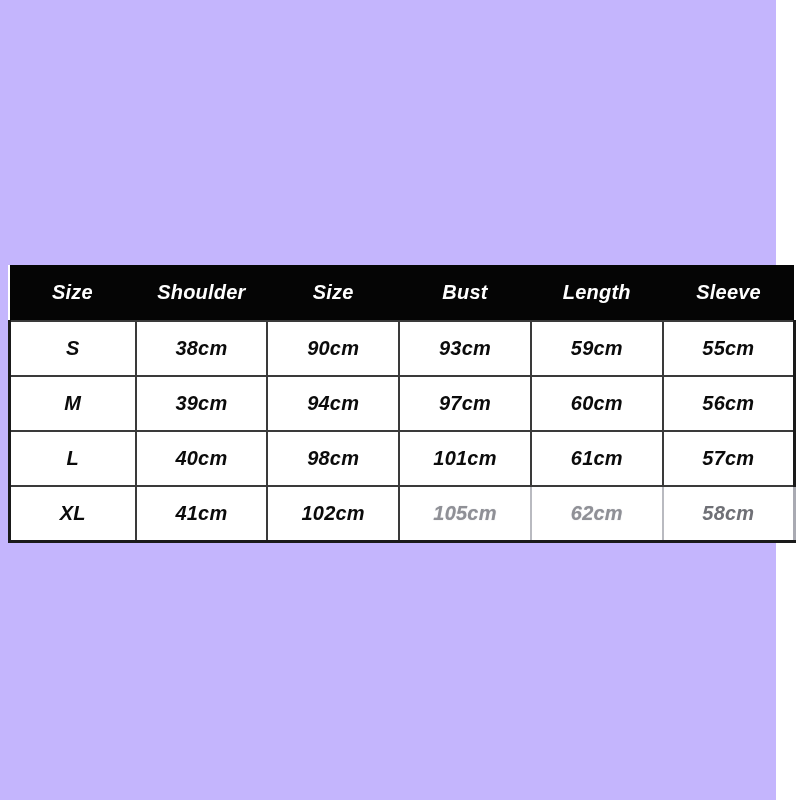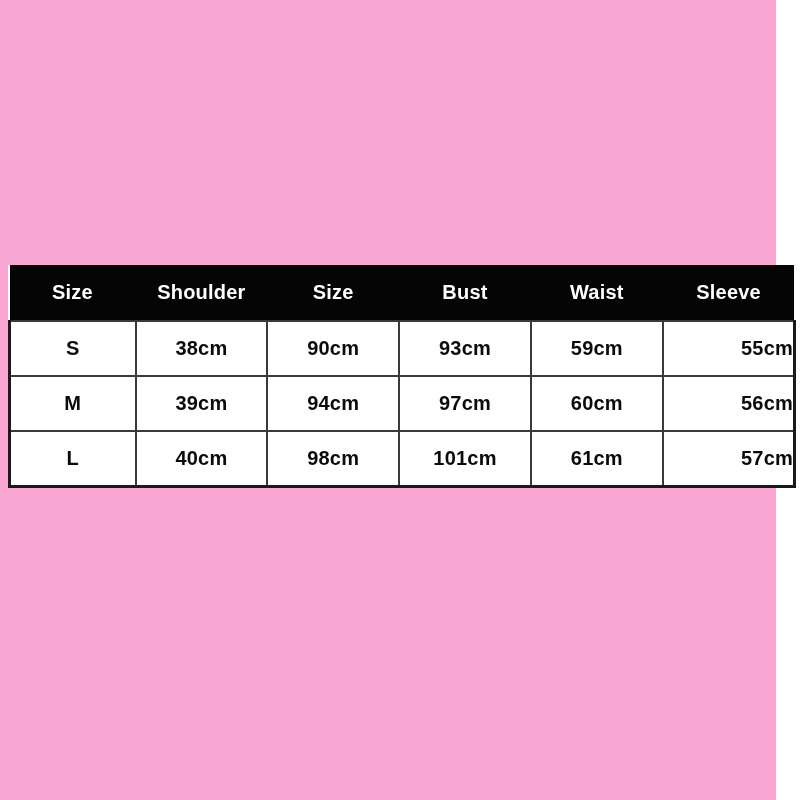--- a/index.html
+++ b/index.html
@@ -12,21 +12,22 @@
     height: 800px;
     overflow: hidden;
     font-family: "Liberation Sans", sans-serif;
     -webkit-font-smoothing: antialiased;
   }
 
   #canvas {
     position: relative;
     width: 776px;
     height: 800px;
-    background: #f9a8d4;
+    background: #c4b5fd;
+    font-style: italic;
   }
 
   
   #size-chart {
     position: absolute;
     left: 8px;
     top: 265px;
     width: 785px;
     border-collapse: collapse;
     table-layout: fixed;
@@ -68,21 +69,20 @@
 
   
   #size-chart tbody tr:last-child td {
     border-bottom: 3px solid #1a1a1a;
   }
   #size-chart tbody td:first-child {
     border-left: 3px solid #1a1a1a;
   }
   #size-chart tbody td:last-child {
     border-right: 3px solid #1a1a1a;
-    text-align: right;
   }
 
   
   #size-chart tbody td.faded {
     color: #8f9096;
     border-color: #b9bac0;
     text-shadow: 0 0 1px rgba(150,152,160,0.55);
   }
   #size-chart tbody td.faded-light {
     color: #6f7076;
@@ -103,21 +103,21 @@
       <col class="col-measure">
       <col class="col-measure">
     </colgroup>
 
     <thead>
       <tr>
         <th>Size</th>
         <th>Shoulder</th>
         <th>Size</th>
         <th>Bust</th>
-        <th>Waist</th>
+        <th>Length</th>
         <th>Sleeve</th>
       </tr>
     </thead>
 
     <tbody>
 
       <tr>
         <td>S</td>
         <td>38cm</td>
         <td>90cm</td>
@@ -137,17 +137,25 @@
 
       <tr>
         <td>L</td>
         <td>40cm</td>
         <td>98cm</td>
         <td>101cm</td>
         <td>61cm</td>
         <td>57cm</td>
       </tr>
 
+      <tr>
+        <td>XL</td>
+        <td>41cm</td>
+        <td>102cm</td>
+        <td class="faded">105cm</td>
+        <td class="faded">62cm</td>
+        <td class="faded-light">58cm</td>
+      </tr>
 
     </tbody>
   </table>
 
 </div>
 
 </body></html>

